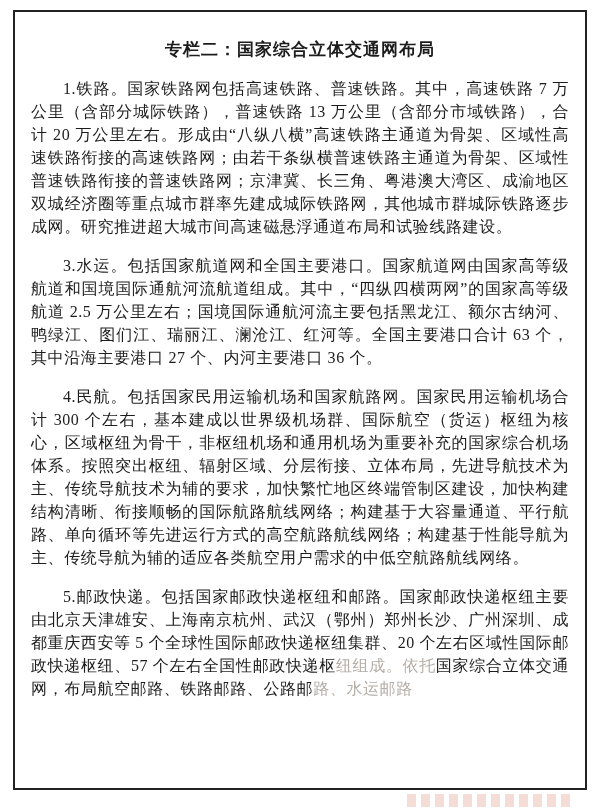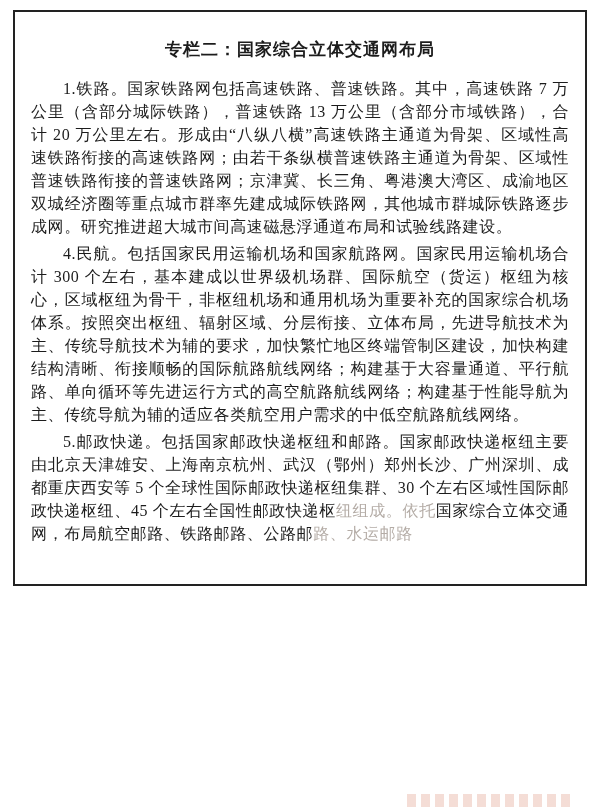--- a/index.html
+++ b/index.html
@@ -20,36 +20,36 @@
     position: relative;
     font-family: "Liberation Serif", "DejaVu Serif", serif;
     color: var(--ink);
     overflow: hidden;
   }
   .doc-box {
     position: absolute;
     left: 13px;
     top: 10px;
     width: 574px;
-    height: 576px;
+    height: 780px;
     border: 2px solid #222222;
     background: var(--paper);
     padding: 12px 16px 6px 16px;
     overflow: hidden;
   }
   .doc-title {
     margin: 14px 0 16px 0;
     text-align: center;
     font-size: 17px;
     font-weight: bold;
     letter-spacing: 1px;
     color: var(--ink);
   }
   .doc-body p {
-    margin: 4px 0 3px 0;
+    margin: 16px 0 3px 0;
     font-size: 16px;
     line-height: 23px;
     text-align: justify;
     text-indent: 2em;
     letter-spacing: 0.6px;
     color: var(--ink);
   }
   .seg-faded {
     color: var(--faded);
   }
@@ -73,22 +73,23 @@
 </head>
 <body>
 
 <div class="doc-box">
   <h1 class="doc-title">专栏二：国家综合立体交通网布局</h1>
 
   <div class="doc-body">
     <p>1.铁路。国家铁路网包括高速铁路、普速铁路。其中，高速铁路 7 万公里（含部分城际铁路），普速铁路 13 万公里（含部分市域铁路），合计 20 万公里左右。形成由“八纵八横”高速铁路主通道为骨架、区域性高速铁路衔接的高速铁路网；由若干条纵横普速铁路主通道为骨架、区域性普速铁路衔接的普速铁路网；京津冀、长三角、粤港澳大湾区、成渝地区双城经济圈等重点城市群率先建成城际铁路网，其他城市群城际铁路逐步成网。研究推进超大城市间高速磁悬浮通道布局和试验线路建设。</p>
 
 
+    <p>3.水运。包括国家航道网和全国主要港口。国家航道网由国家高等级航道和国境国际通航河流航道组成。其中，“四纵四横两网”的国家高等级航道 2.5 万公里左右；国境国际通航河流主要包括黑龙江、额尔古纳河、鸭绿江、图们江、瑞丽江、澜沧江、红河等。全国主要港口合计 63 个，其中沿海主要港口 27 个、内河主要港口 36 个。</p>
 
     <p>4.民航。包括国家民用运输机场和国家航路网。国家民用运输机场合计 300 个左右，基本建成以世界级机场群、国际航空（货运）枢纽为核心，区域枢纽为骨干，非枢纽机场和通用机场为重要补充的国家综合机场体系。按照突出枢纽、辐射区域、分层衔接、立体布局，先进导航技术为主、传统导航技术为辅的要求，加快繁忙地区终端管制区建设，加快构建结构清晰、衔接顺畅的国际航路航线网络；构建基于大容量通道、平行航路、单向循环等先进运行方式的高空航路航线网络；构建基于性能导航为主、传统导航为辅的适应各类航空用户需求的中低空航路航线网络。</p>
 
     <p>
-      <span>5.邮政快递。包括国家邮政快递枢纽和邮路。国家邮政快递枢纽主要由北京天津雄安、上海南京杭州、武汉（鄂州）郑州长沙、广州深圳、成都重庆西安等 5 个全球性国际邮政快递枢纽集群、30 个左右区域性国际邮政快递枢纽、45 个左右全国性邮政快递枢</span><span class="seg-faded">纽组成。依托</span><span>国家综合立体交通网，布局航空邮路、铁路邮路、公路邮</span><span class="seg-faded">路、水运邮路</span>
+      <span>5.邮政快递。包括国家邮政快递枢纽和邮路。国家邮政快递枢纽主要由北京天津雄安、上海南京杭州、武汉（鄂州）郑州长沙、广州深圳、成都重庆西安等 5 个全球性国际邮政快递枢纽集群、20 个左右区域性国际邮政快递枢纽、57 个左右全国性邮政快递枢</span><span class="seg-faded">纽组成。依托</span><span>国家综合立体交通网，布局航空邮路、铁路邮路、公路邮</span><span class="seg-faded">路、水运邮路</span>
     </p>
   </div>
 </div>
 
 <div class="watermark-artifact"></div>
 
 </body></html>

